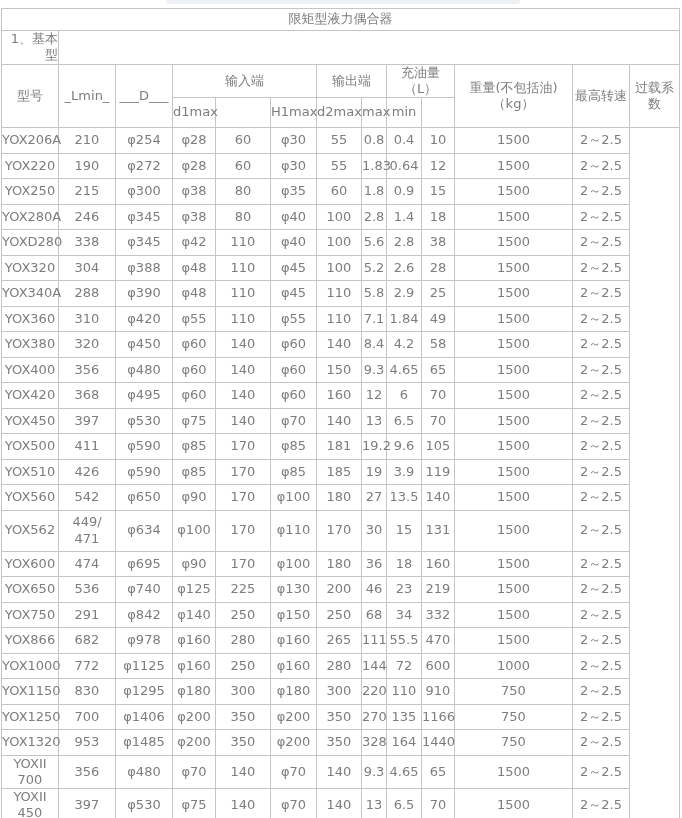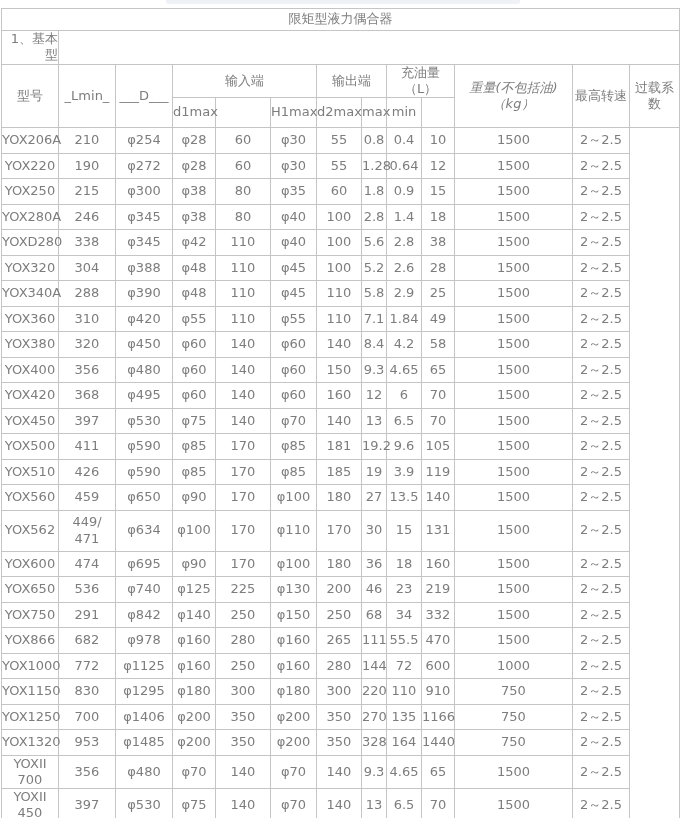--- a/index.html
+++ b/index.html
@@ -46,21 +46,20 @@
     padding-left: 2px;
   }
   tr.section-row td {
     height: 21px;
   }
   tr.header-row td {
     height: 29px;
   }
   td.weight-header {
     font-size: 12px;
-    font-style: italic;
   }
   tbody.data tr {
     height: 25.5px;
     margin-left: 12px;
   }
   tbody.data tr.tall-row {
     height: 41px;
   }
 </style>
 </head>
@@ -130,21 +129,21 @@
         <td rowspan="27"></td>
       </tr>
       <tr>
         <td>YOX220</td>
         <td>190</td>
         <td>φ272</td>
         <td>φ28</td>
         <td>60</td>
         <td>φ30</td>
         <td>55</td>
-        <td>1.28</td>
+        <td>1.83</td>
         <td>0.64</td>
         <td>12</td>
         <td>1500</td>
         <td>2～2.5</td>
       </tr>
       <tr>
         <td>YOX250</td>
         <td>215</td>
         <td>φ300</td>
         <td>φ38</td>
@@ -306,21 +305,21 @@
         <td>φ85</td>
         <td>185</td>
         <td>19</td>
         <td>3.9</td>
         <td>119</td>
         <td>1500</td>
         <td>2～2.5</td>
       </tr>
       <tr>
         <td>YOX560</td>
-        <td>459</td>
+        <td>542</td>
         <td>φ650</td>
         <td>φ90</td>
         <td>170</td>
         <td>φ100</td>
         <td>180</td>
         <td>27</td>
         <td>13.5</td>
         <td>140</td>
         <td>1500</td>
         <td>2～2.5</td>

